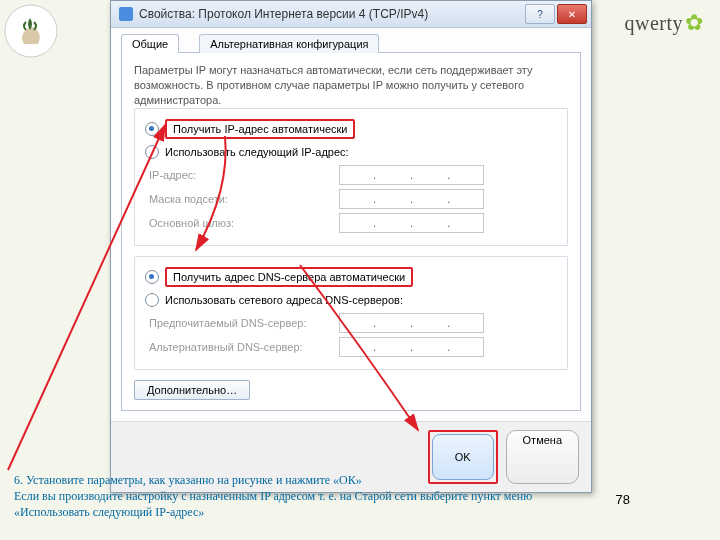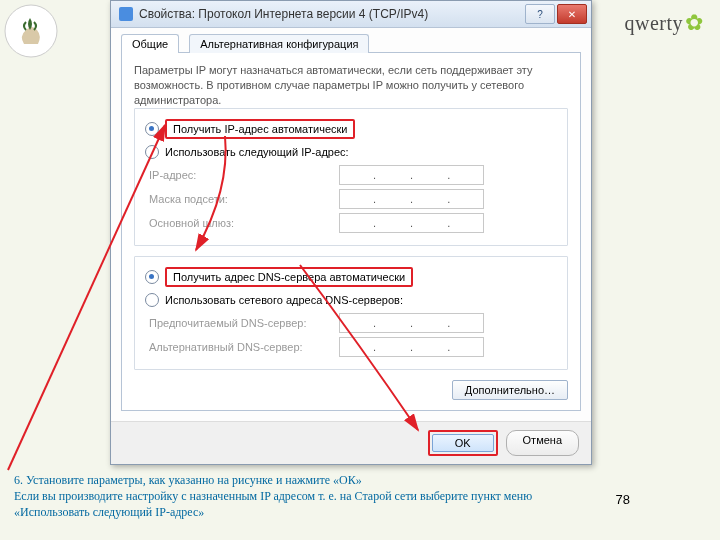--- a/index.html
+++ b/index.html
@@ -3,40 +3,40 @@
 <meta charset="utf-8">
 <style>
 body{margin:0;font-family:"Segoe UI",Tahoma,sans-serif;font-size:11px;background:#f4f6ec;width:720px;height:540px;position:relative;overflow:hidden}
 .dialog{position:absolute;left:110px;top:0;width:480px;background:#fff;border:1px solid #8a9bb0;box-shadow:2px 2px 6px rgba(0,0,0,.3)}
 .titlebar{height:26px;background:linear-gradient(#eaf1fa,#d3e0ef);display:flex;align-items:center;padding:0 4px 0 8px;border-bottom:1px solid #b6c4d6}
 .titlebar .t-icon{width:14px;height:14px;background:#4a8de0;border-radius:2px;margin-right:6px}
 .titlebar .t-text{flex:1;color:#333;font-size:12px}
 .titlebar .t-btn{width:28px;height:18px;margin-left:2px;border:1px solid #9fb3cc;border-radius:2px;display:flex;align-items:center;justify-content:center;background:linear-gradient(#f4f7fc,#dbe5f1);font-size:10px;color:#2a4d7b}
 .titlebar .t-close{background:linear-gradient(#e97a6f,#c33b2d);color:#fff;border-color:#a12f22}
 .body{padding:6px 10px 10px;background:#fdfdfd}
-.tabs{display:flex;gap:10px;margin-bottom:-1px}
+.tabs{display:flex;gap:20px;margin-bottom:-1px}
 .tab{padding:3px 10px;border:1px solid #b6c4d6;border-bottom:none;background:#f2f6fb;border-radius:3px 3px 0 0;font-size:11px}
 .tab.active{background:#fff;position:relative;z-index:1}
 .tabpane{border:1px solid #b6c4d6;padding:10px 12px;background:#fff}
 .intro{color:#555;font-size:11px;line-height:1.35;}
 .grp{border:1px solid #d6dde6;padding:10px 10px 8px;margin-bottom:10px;border-radius:1px}
 .radio-row{display:flex;align-items:center;gap:6px;margin-bottom:6px}
 .radio{width:12px;height:12px;border:1px solid #7a8aa0;border-radius:50%;position:relative;background:#fff}
 .radio.checked::after{content:"";position:absolute;left:3px;top:3px;width:5px;height:5px;border-radius:50%;background:#3a74c4}
 .hl{border:2px solid #e02028;padding:2px 6px;border-radius:2px}
 .field-row{display:flex;align-items:center;margin:4px 4px;color:#9a9a9a}
 .flabel{width:190px}
 .ipbox{display:flex;gap:0;border:1px solid #c8c8c8;background:#fff;height:18px;align-items:center}
 .ipcell{width:32px;height:16px;text-align:center;font-size:11px;border:none}
 .ipdot{color:#555;padding:0 1px}
-.btnrow{display:flex;justify-content:flex-end;margin-top:6px}
+.btnrow{display:flex;margin-top:6px}
 .btn{padding:3px 12px;border:1px solid #9fb3cc;border-radius:2px;background:linear-gradient(#fdfefe,#e7edf5);font-size:11px;cursor:pointer}
 .dlg-btns{display:flex;justify-content:flex-end;gap:8px;padding:8px 12px;background:#f0f0f0;border-top:1px solid #ddd}
 .ok-hl{border:2px solid #e02028;padding:2px;border-radius:2px}
-.ok-inner{padding:2px 22px;display:inline-block;border:1px solid #7aa4d6;border-radius:2px;background:linear-gradient(#eaf4ff,#cfe4fb)}
+.ok-inner{padding:16px 22px;display:inline-block;border:1px solid #7aa4d6;border-radius:8px;background:linear-gradient(#eaf4ff,#cfe4fb)}
 .cancel{padding:3px 16px;border:1px solid #b0b0b0;border-radius:10px;background:linear-gradient(#fdfdfd,#ececec)}
 svg.arrows{position:absolute;left:0;top:0;pointer-events:none}
 .logo-left{position:absolute;left:4px;top:4px;width:54px;height:54px}
 .logo-left svg{width:54px;height:54px}
 .brand{position:absolute;right:16px;top:10px;font-family:Georgia,serif;font-size:20px;color:#4b4b4b;letter-spacing:.5px}
 .brand .flower{color:#8fc63d;font-size:22px;margin-left:2px}
 .instr{position:absolute;left:14px;top:472px;width:560px;font-size:12px;font-family:Liberation Serif, serif;line-height:1.35;color:#0369a1}
 .pagen{position:absolute;right:90px;top:492px;font-size:13px;font-family:Arial,sans-serif}
 </style>
 </head>

